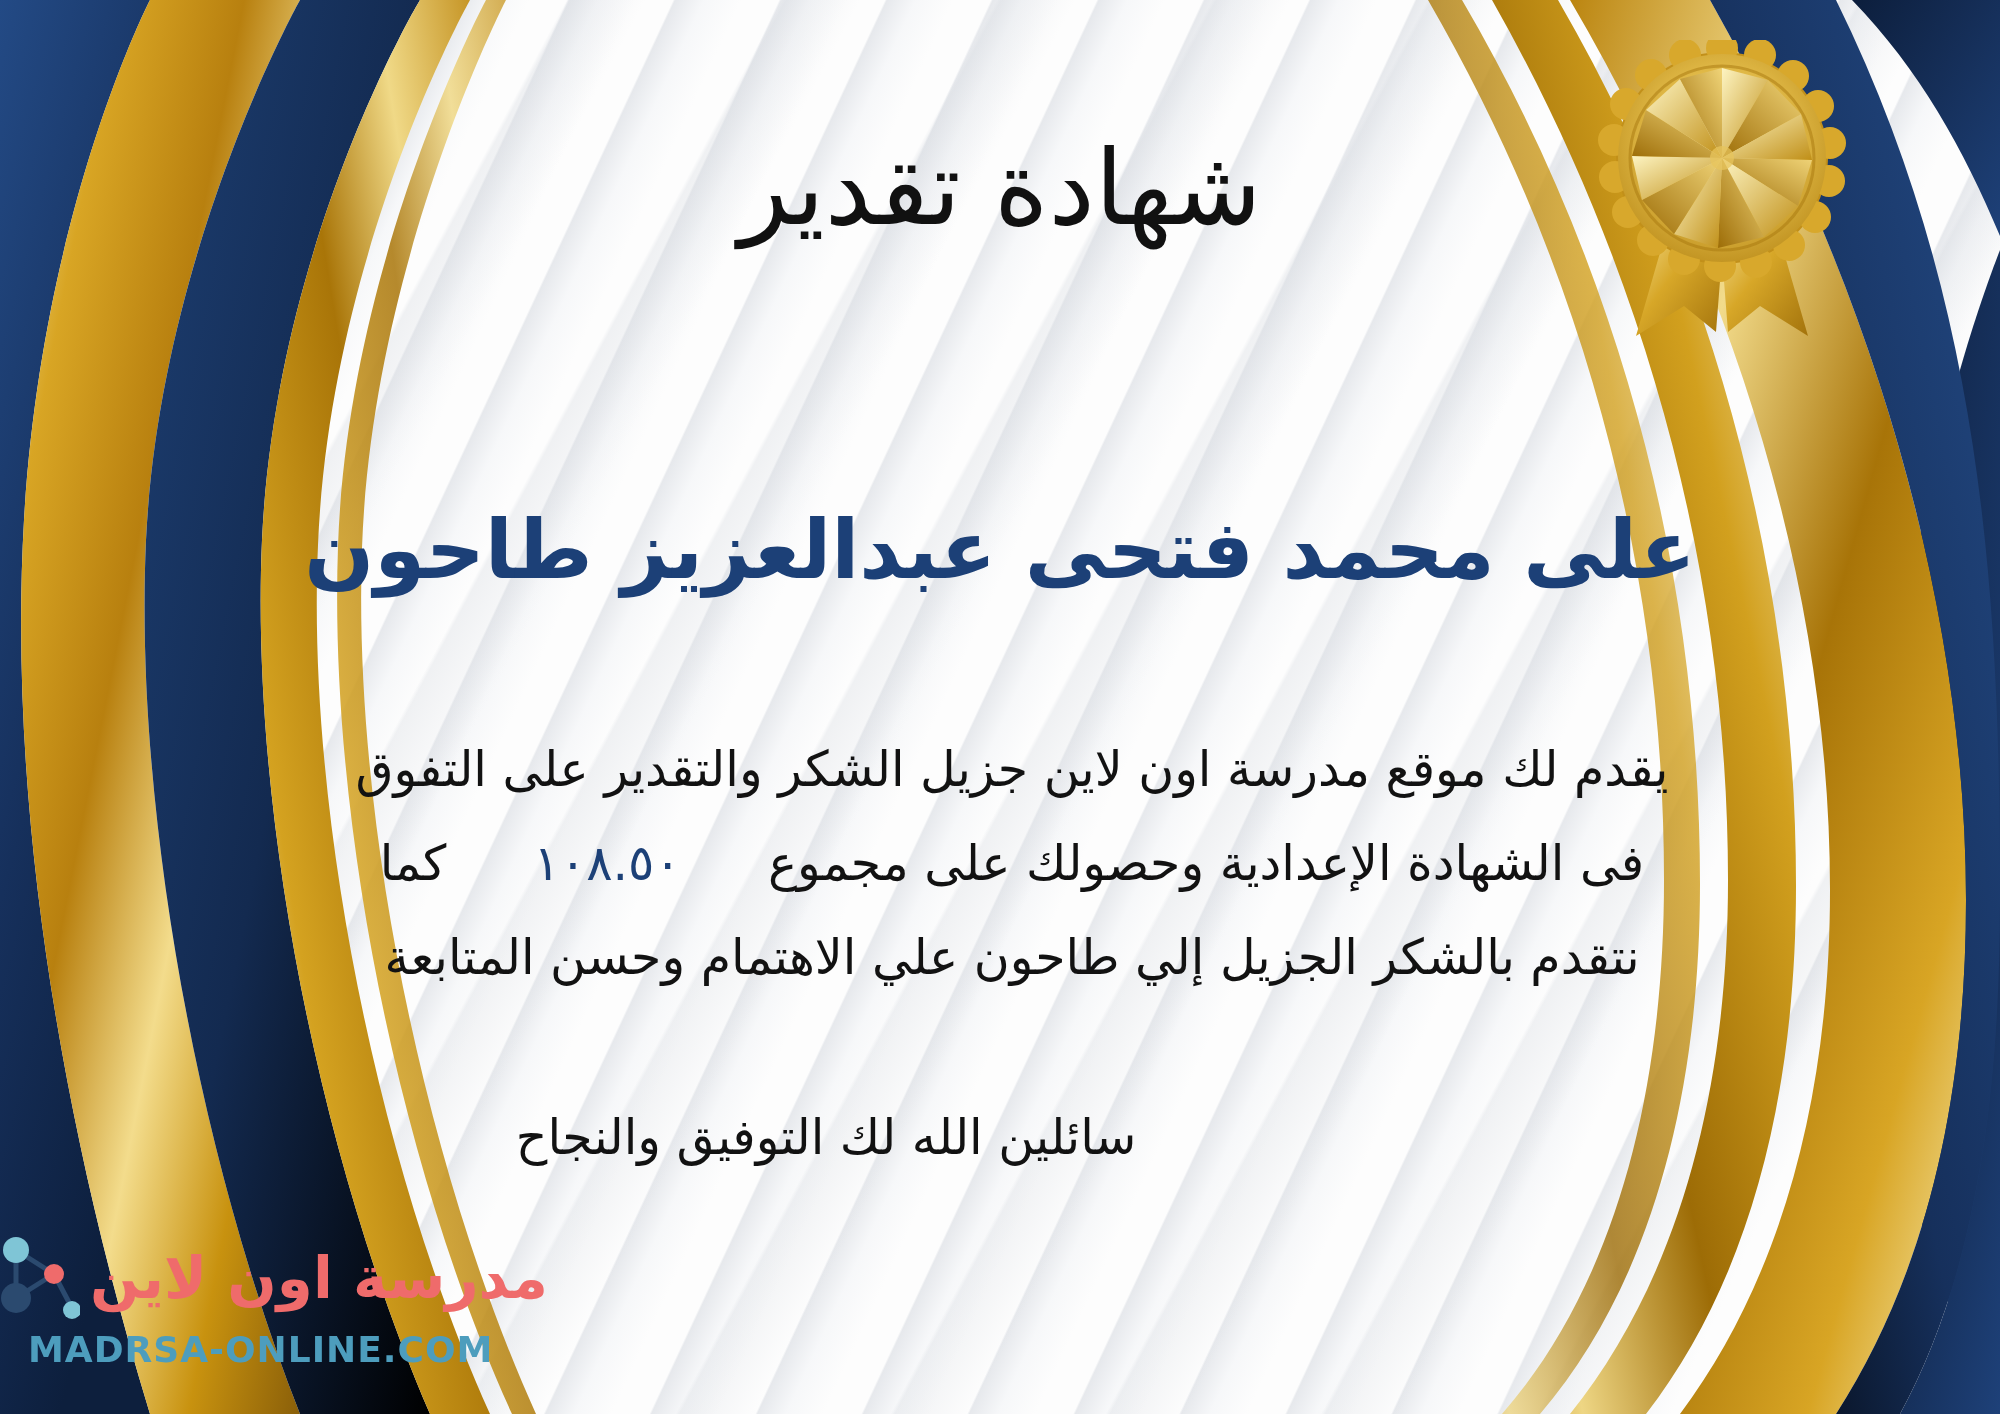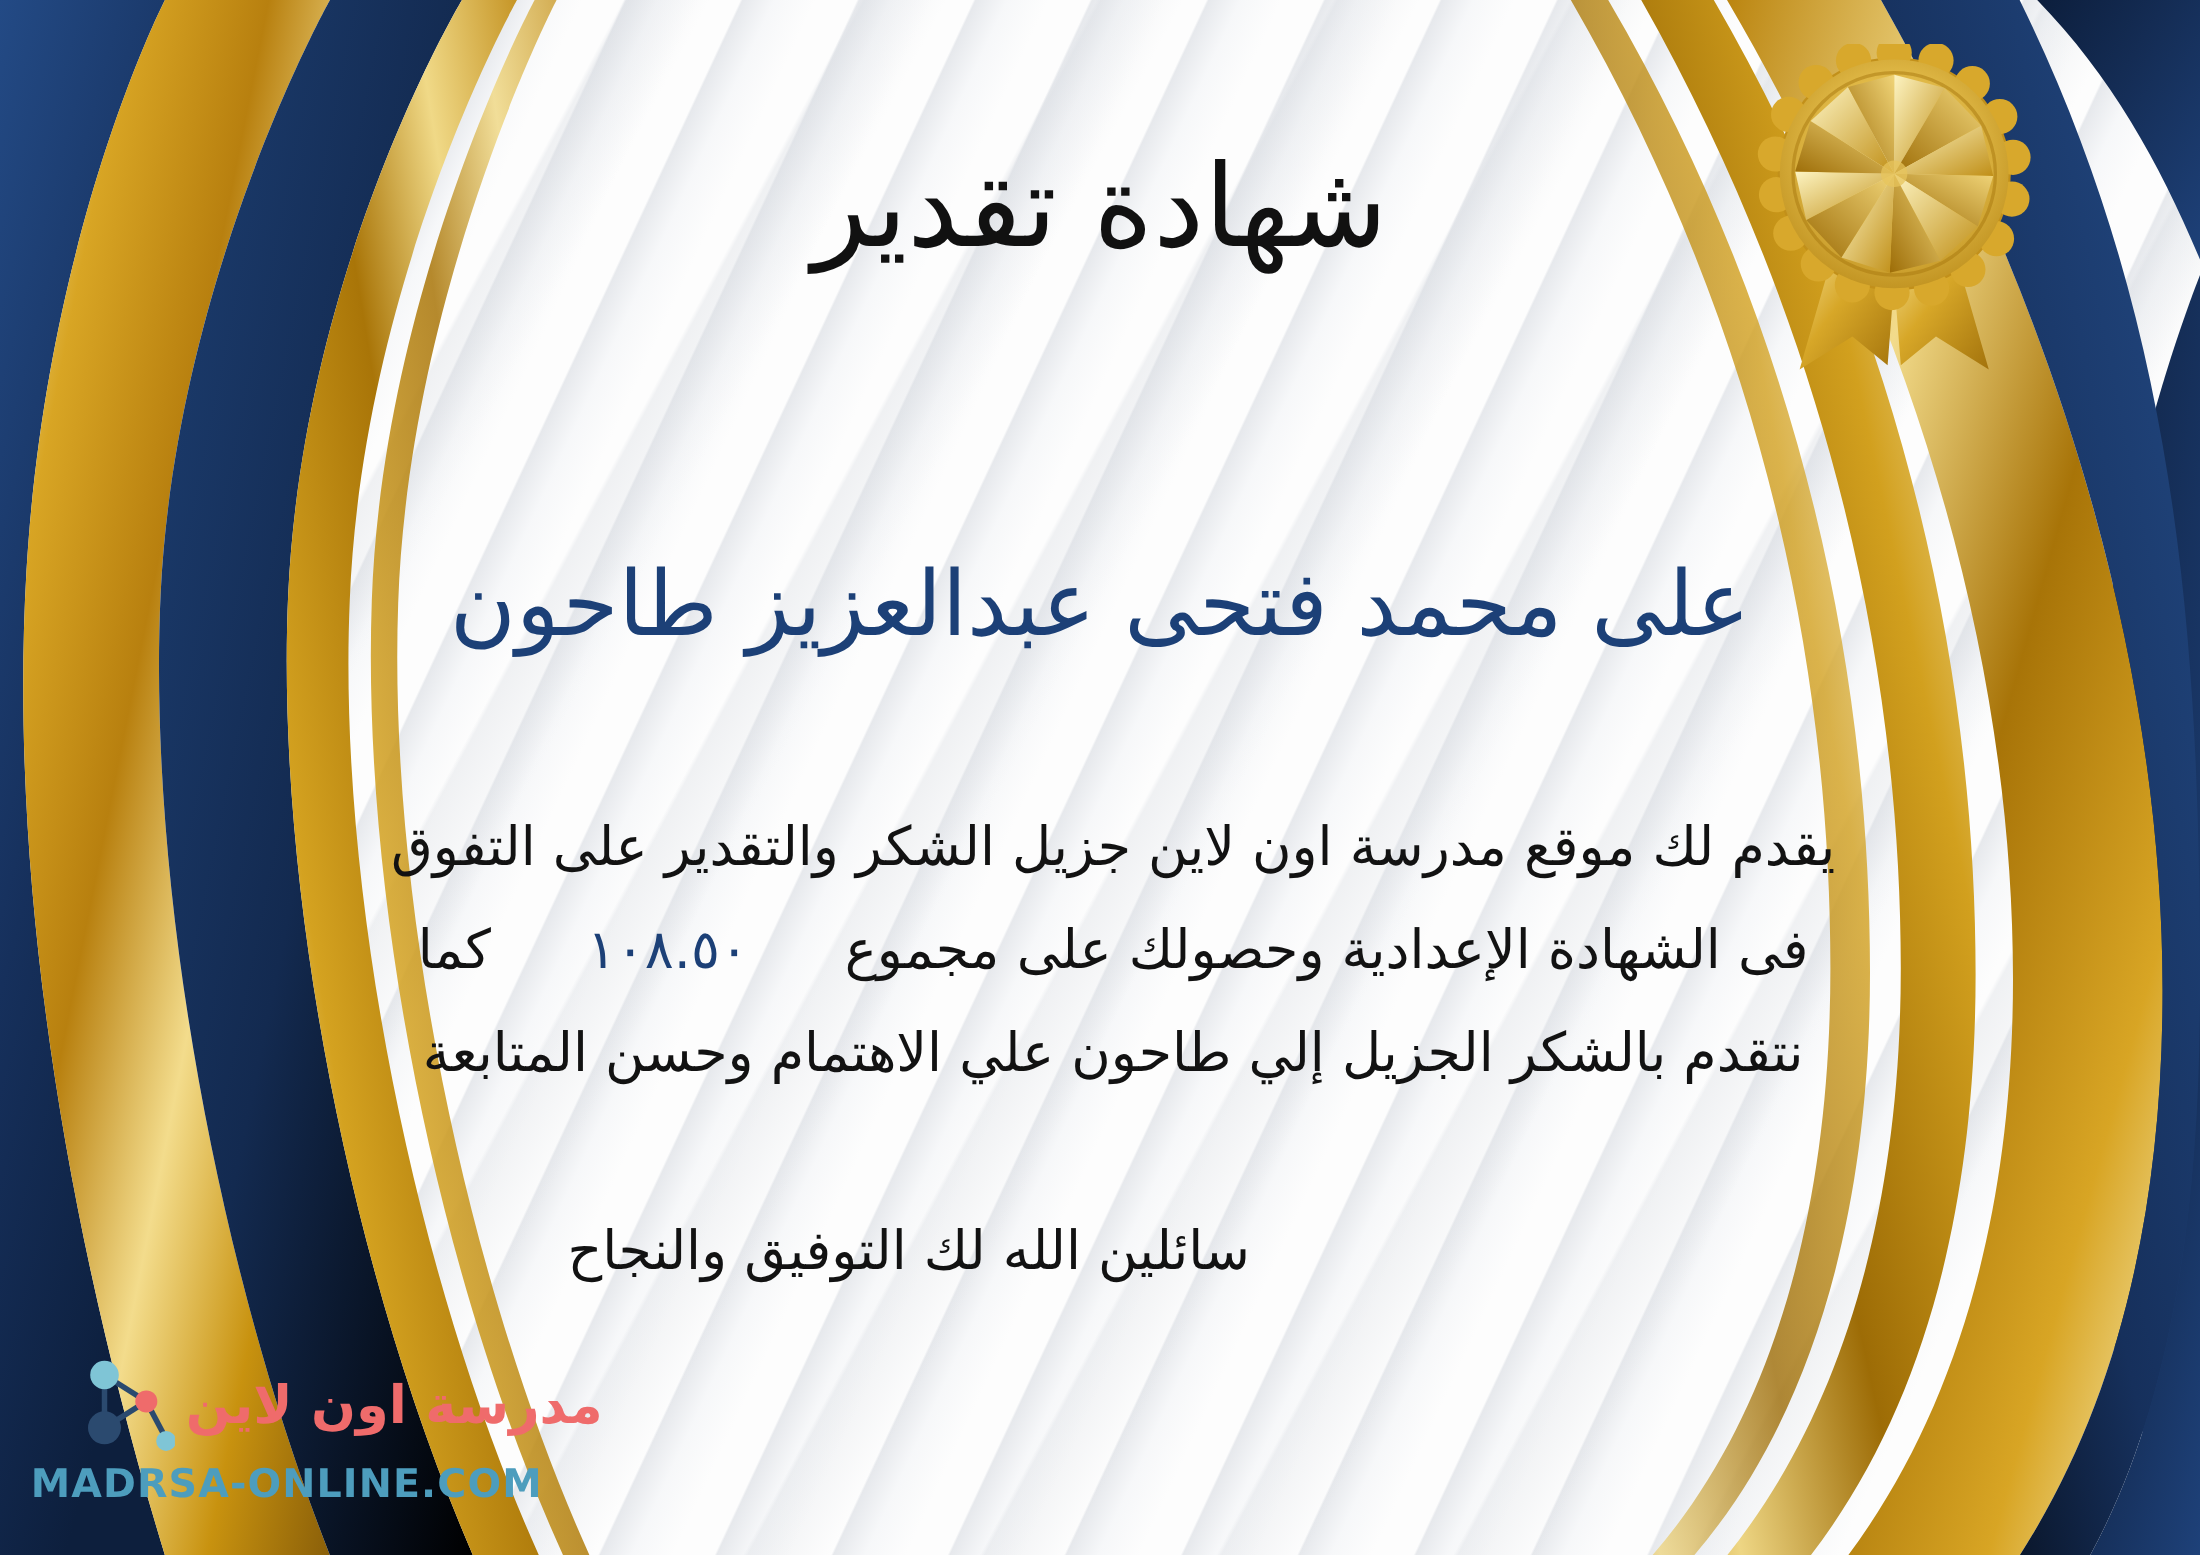--- a/index.html
+++ b/index.html
@@ -49,21 +49,21 @@
     text-align:center;
   }
   #title{
     position:absolute;top:134px;left:0;width:2000px;
     font-size:104px;line-height:1.05;font-weight:400;color:#111111;
     letter-spacing:0px;
     text-align:center;
   }
   #recipient{
     position:absolute;top:505px;left:0;width:2000px;
-    font-size:82px;line-height:1.1;font-weight:400;color:#1c4077;
+    font-size:82px;line-height:1.1;font-weight:700;color:#1c4077;
   }
   .body-line{
     position:absolute;left:0;width:2000px;
     font-size:49px;line-height:1.05;color:#121212;font-weight:400;padding-left:12px;
   }
   #line1{top:744px;}
   #line2{top:838px;}
   #line3{top:932px;}
   #closing{
     position:absolute;top:1112px;left:0;width:1652px;
@@ -72,21 +72,21 @@
   .score{color:#1c4077;font-weight:500;letter-spacing:2px;}
   .gap{display:inline-block;width:56px;}
 
   
   #logo{
     position:absolute;left:28px;bottom:24px;width:520px;height:160px;
     direction:rtl;text-align:right;
   }
   #logo-row{display:flex;align-items:center;gap:10px;}
   #logo-ar{
-    font-size:48px;font-weight:700;color:#ef6b6b;line-height:1;
+    font-size:58px;font-weight:700;color:#ef6b6b;line-height:1;
     white-space:nowrap;
   }
   #logo-url{
     font-size:36px;font-weight:700;color:#4d9dbd;line-height:1;
     letter-spacing:1px;direction:ltr;text-align:left;margin-top:6px;
     margin-right:0;padding-right:4px;white-space:nowrap;
     font-family:"DejaVu Sans","Liberation Sans",sans-serif;
   }
   #logo-mark{width:86px;height:96px;flex:0 0 auto;}
 </style>

